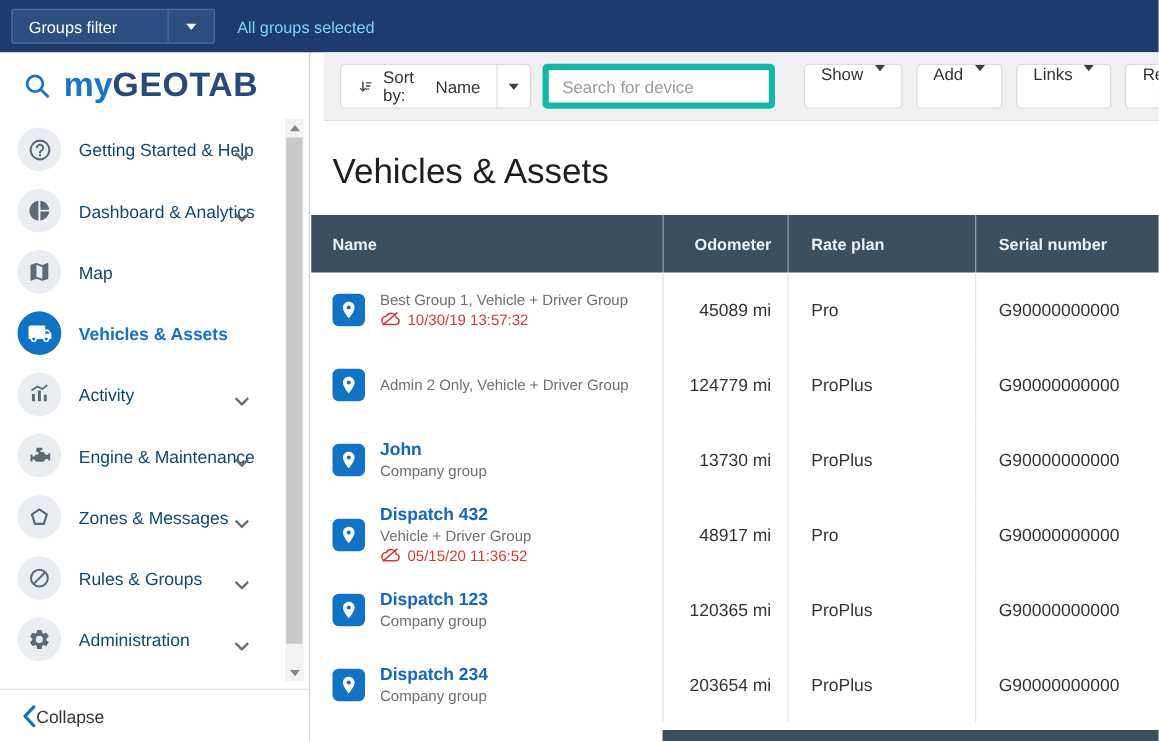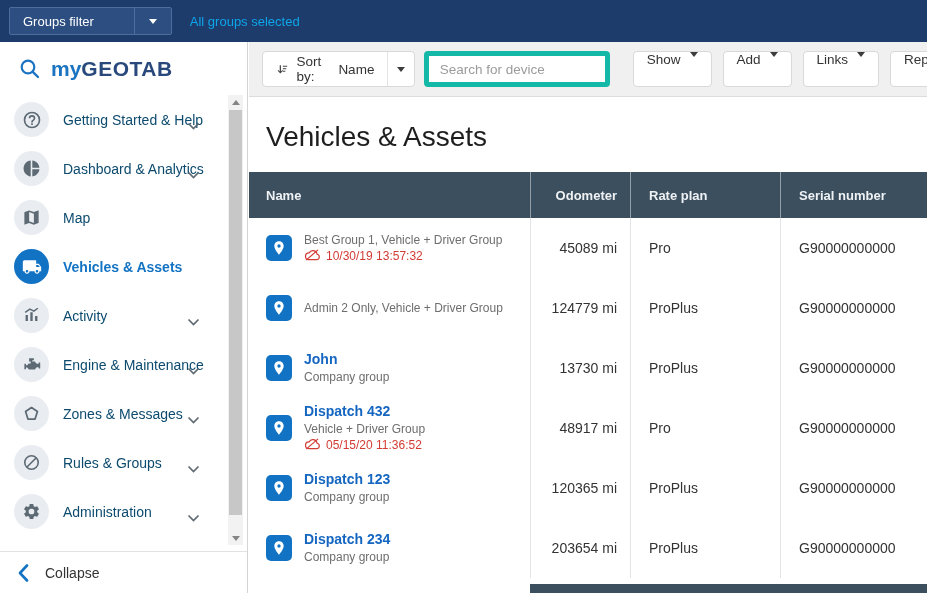--- a/index.html
+++ b/index.html
@@ -12,27 +12,27 @@
             background:#1d3c6c; display:flex; align-items:center; padding-left:9px; }
   .groups-filter { height:28px; background:#2c4e80; border:1px solid #4d6e9d;
                    border-radius:2px; display:flex; align-items:center; color:#fff;
                    font-size:13px; cursor:pointer; }
   .gf-label { padding:0 40px 0 13px; }
   .gf-divider { width:1px; align-self:stretch; background:#4d6e9d; }
   .gf-caret { width:36px; display:flex; align-items:center; justify-content:center; }
   .caret { width:0; height:0; border-left:4px solid transparent;
            border-right:4px solid transparent; border-top:5px solid #3c3c3c; }
   .caret.white { border-top-color:#fff; }
-  .groups-status { color:#0ea5e9; font-size:13px; margin-left:18px;text-align:right; }
+  .groups-status { color:#7dd3fc; font-size:13px; margin-left:18px;text-align:right; }
 
   
   .sidebar { position:absolute; top:42px; left:0; width:248px; height:551px;
              background:#fff; border-right:1px solid #d4d4d4; }
   .logo-row { height:53px; display:flex; align-items:center; padding-left:19px; }
-  .logo-text { margin-left:10px; font-size:21px; line-height:1; }
+  .logo-text { margin-left:10px; font-size:27px; line-height:1; }
   .logo-my { font-weight:700; color:#1b74c2; }
   .logo-geotab { font-weight:600; color:#29497c; letter-spacing:0.5px; }
 
   .nav { position:absolute; top:53px; left:0; width:228px; }
   .nav-item { height:49px; display:flex; align-items:center; padding-left:14px;
               position:relative; cursor:pointer; }
   .nav-icon { width:35px; height:35px; border-radius:50%; background:#e9edf1;
               color:#5d6a74; display:flex; align-items:center; justify-content:center;
               flex:0 0 35px; }
   .nav-item.active .nav-icon { background:#1273c4; color:#fff; }
@@ -46,25 +46,25 @@
         display:flex; align-items:center; justify-content:center; cursor:pointer; }
   .sb-up { top:0; } .sb-down { bottom:0; }
   .tri-up { width:0;height:0;border-left:4px solid transparent;border-right:4px solid transparent;border-bottom:5px solid #858585; }
   .tri-down { width:0;height:0;border-left:4px solid transparent;border-right:4px solid transparent;border-top:5px solid #858585; }
   .sb-thumb { position:absolute; top:15px; bottom:30px; left:1px; width:13px;
               background:#c7c7c7; cursor:grab; }
 
   .sidebar-footer { position:absolute; bottom:0; left:0; width:247px; height:42px;
                     border-top:1px solid #e2e2e2; background:#fff; display:flex;
                     align-items:center; padding-left:18px; cursor:pointer; }
-  .collapse-label { margin-left:16px; font-size:14px; color:#333; }
+  .collapse-label { font-size:14px; color:#333; }
 
   
   .main { position:absolute; top:42px; left:249px; width:678px; height:551px; background:#fff; }
-  .toolbar { position:absolute; top:0; left:0; right:0; height:55px; background:#f0f0f0;
+  .toolbar { position:absolute; top:0; left:10px; right:0; height:55px; background:#f0f0f0;
              border-bottom:1px solid #dcdcdc; display:flex; align-items:center;
              padding-left:13px; }
   .sort-btn { background:#fff; border:1px solid #d9d9d9; border-radius:4px; height:36px;
               display:flex; align-items:stretch; cursor:pointer; }
   .sort-main { display:flex; align-items:center; padding:0 13px; gap:8px;
                font-size:13.5px; color:#333; }
   .sort-div { width:1px; background:#e3e3e3; }
   .sort-caret { width:30px; display:flex; align-items:center; justify-content:center; }
   .search-input { margin-left:9px; width:186px; height:36px; border:5px solid #14b8a6;
                   border-radius:4px; padding:0 11px; font-size:13.5px; color:#333;

